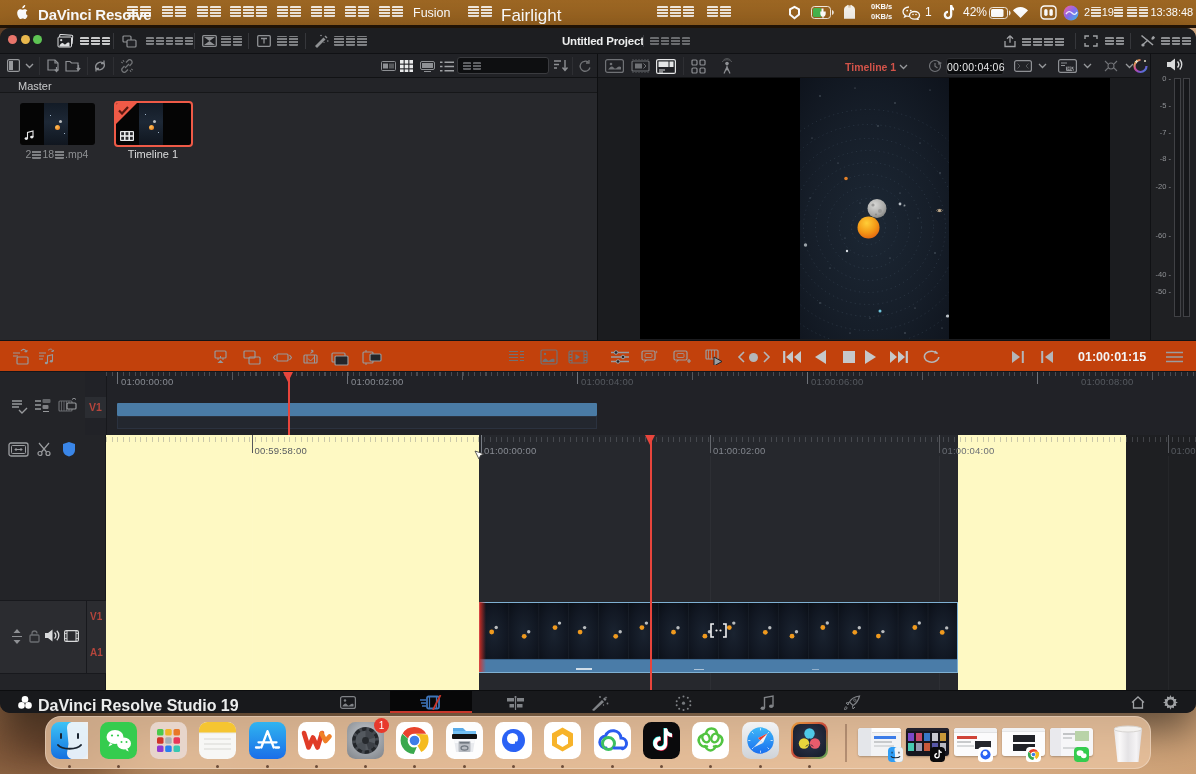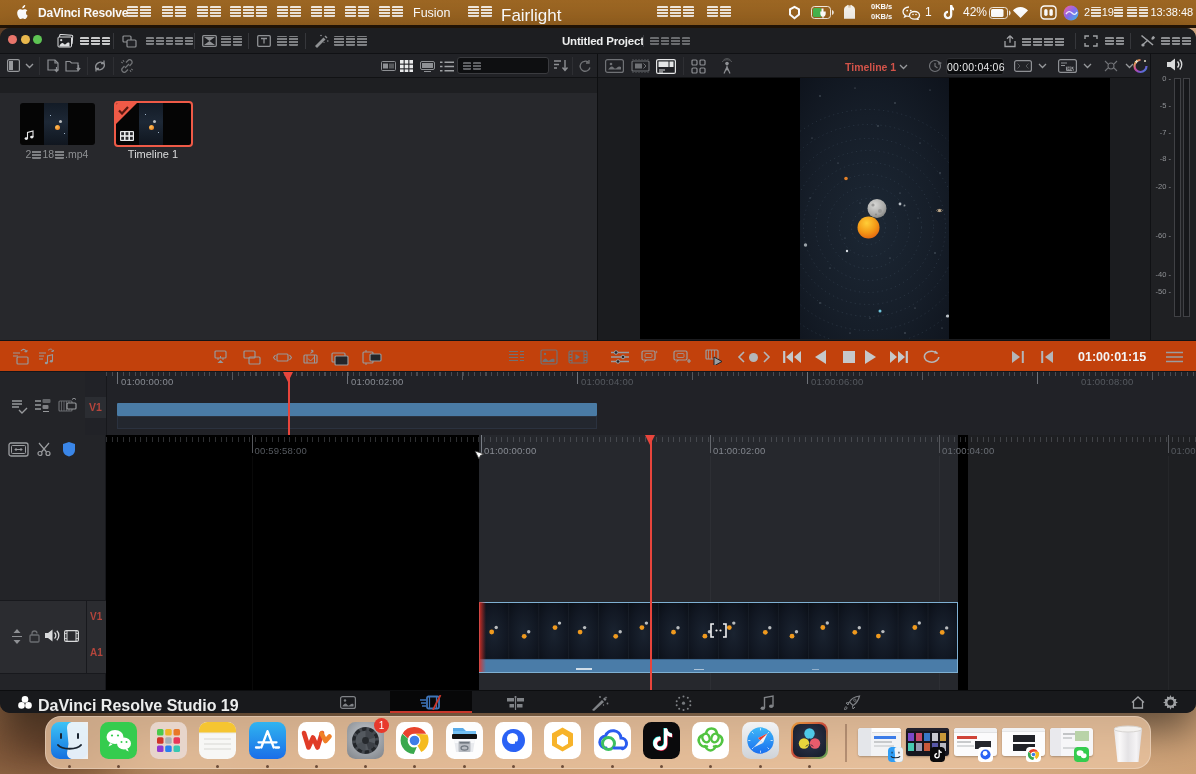--- a/index.html
+++ b/index.html
@@ -35,40 +35,40 @@
 #viewer{left:598px;top:50px;width:552px;height:262px;background:#1b1c1f}
 #vblack{left:42px;top:0px;width:470px;height:261px;background:#000}
 
 #meters{left:1150px;top:26px;width:46px;height:286px;background:#1f2023;border-left:1px solid #101114}
 .mlab{position:absolute;left:0;width:20px;text-align:right;font-size:7.5px;color:#909296}
 
 #transport{left:0;top:312px;width:1196px;height:32px;background:#c2410c;border-top:1px solid #121316;border-bottom:1px solid #15161a}
 
 #utl{left:0;top:344px;width:1196px;height:63px;background:#212227}
 
-#ltl{left:0;top:407px;width:968px;height:255px;background:#000000}
+#ltl{left:0;top:407px;width:1126px;height:255px;background:#fef9c3}
 
 #pagebar{left:0;top:662px;width:1196px;height:23px;background:#18191c;border-top:1px solid #0c0d0f}
 
 #dock{left:45px;top:716px;width:1106px;height:53px;background:rgba(233,195,160,.80);border:1px solid rgba(255,255,255,.28);border-radius:16px}
 .dkico{position:absolute;top:722px;width:37px;height:37px;border-radius:8.5px}
 .dkdot{position:absolute;top:765px;width:3px;height:3px;border-radius:50%;background:rgba(70,40,25,.75)}
 </style>
 </head>
 <body>
 <div class="abs" id="wall">
     <div class="blob1"></div>
     <div class="blob2"></div>
   </div>
 <div class="abs" style="left:0;top:25px;width:1196px;height:3px;background:#231406"></div>
 <div class="abs" id="menubar">
   <svg class="it" style="left:16px;top:5px" width="12" height="15" viewBox="0 0 12 15">
       <path fill="#fff" d="M8.4 2.3c.5-.6.9-1.5.8-2.3-.7 0-1.6.5-2.1 1.1-.5.5-.9 1.4-.8 2.2.8.1 1.6-.4 2.1-1zM10 7.9c0-1.6 1.3-2.4 1.4-2.4-.8-1.1-2-1.3-2.4-1.3-1-.1-2 .6-2.5.6-.5 0-1.3-.6-2.1-.6-1.1 0-2.1.6-2.7 1.6-1.1 2-.3 5 .9 6.6.5.8 1.2 1.7 2 1.6.8 0 1.1-.5 2.1-.5s1.3.5 2.1.5c.9 0 1.5-.8 2-1.6.6-.9.9-1.8.9-1.8s-1.7-.7-1.7-2.7z"></path>
     </svg>
-  <b class="it" style="left:38px;top:5.5px;font-size:12px;letter-spacing:-.2px">DaVinci Resolve</b>
+  <b class="it" style="left:38px;top:5.5px;font-size:15px;letter-spacing:-.2px">DaVinci Resolve</b>
   <span class="it cj" style="--s:11px;left:127px">
       <i></i>
       <i></i>
     </span>
   <span class="it cj" style="--s:11px;left:162px">
       <i></i>
       <i></i>
     </span>
   <span class="it cj" style="--s:11px;left:197px">
       <i></i>
@@ -407,20 +407,23 @@
             <stop offset=".4" stop-color="#d04a98"></stop>
             <stop offset=".7" stop-color="#7a52d0"></stop>
             <stop offset="1" stop-color="#3a8ad8"></stop>
           </linearGradient>
         </defs>
         <path d="M14.5 8A6 6 0 1 1 8.5 2" stroke="url(#cw)" stroke-width="2.2" fill="none"></path>
         <path d="M4.5 1.5l.6 1.5 1.5.6-1.5.6-.6 1.5-.6-1.5L2.4 3.6l1.5-.6z" fill="#e8e0c8"></path>
         <circle cx="13" cy="3" r="1" fill="#e8e0c8"></circle>
       </svg>
   </div>
+  <div class="abs" id="masterbar">
+      <span style="position:absolute;left:18px;top:1px">Master</span>
+    </div>
   <div class="abs" id="mediaarea">
     <div class="abs" style="left:20px;top:10px;width:75px;height:42px;border-radius:3px;background:#050505;overflow:hidden">
       <div class="abs" style="left:24px;top:0;width:24px;height:42px;background:linear-gradient(180deg,#131b26,#1d2836 45%,#10161f)"></div>
       <div class="abs" style="left:34.5px;top:21.5px;width:5px;height:5px;border-radius:50%;background:radial-gradient(circle at 35% 35%,#ffc25a,#e8720f)"></div>
       <div class="abs" style="left:39px;top:17px;width:3.4px;height:3.4px;border-radius:50%;background:#b9bcbe"></div>
       <div class="abs" style="left:30px;top:12px;width:1px;height:1px;background:#9fb4c8"></div>
       <div class="abs" style="left:44px;top:30px;width:1px;height:1px;background:#9fb4c8"></div>
       <svg class="abs" style="left:4px;top:27px" width="11" height="11" viewBox="0 0 11 11">
           <path d="M3.5 8.5V2.5L9 1v6" stroke="#e9eaeb" stroke-width="1.1" fill="none"></path>
           <ellipse cx="2.3" cy="8.6" rx="1.7" ry="1.4" fill="#e9eaeb"></ellipse>

